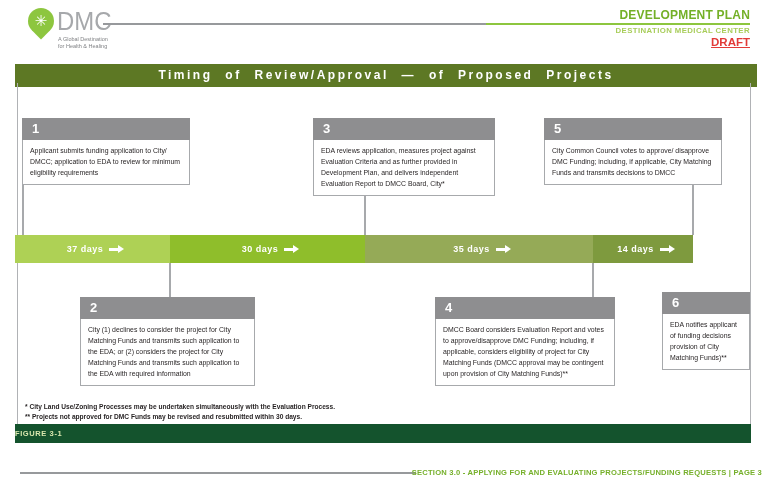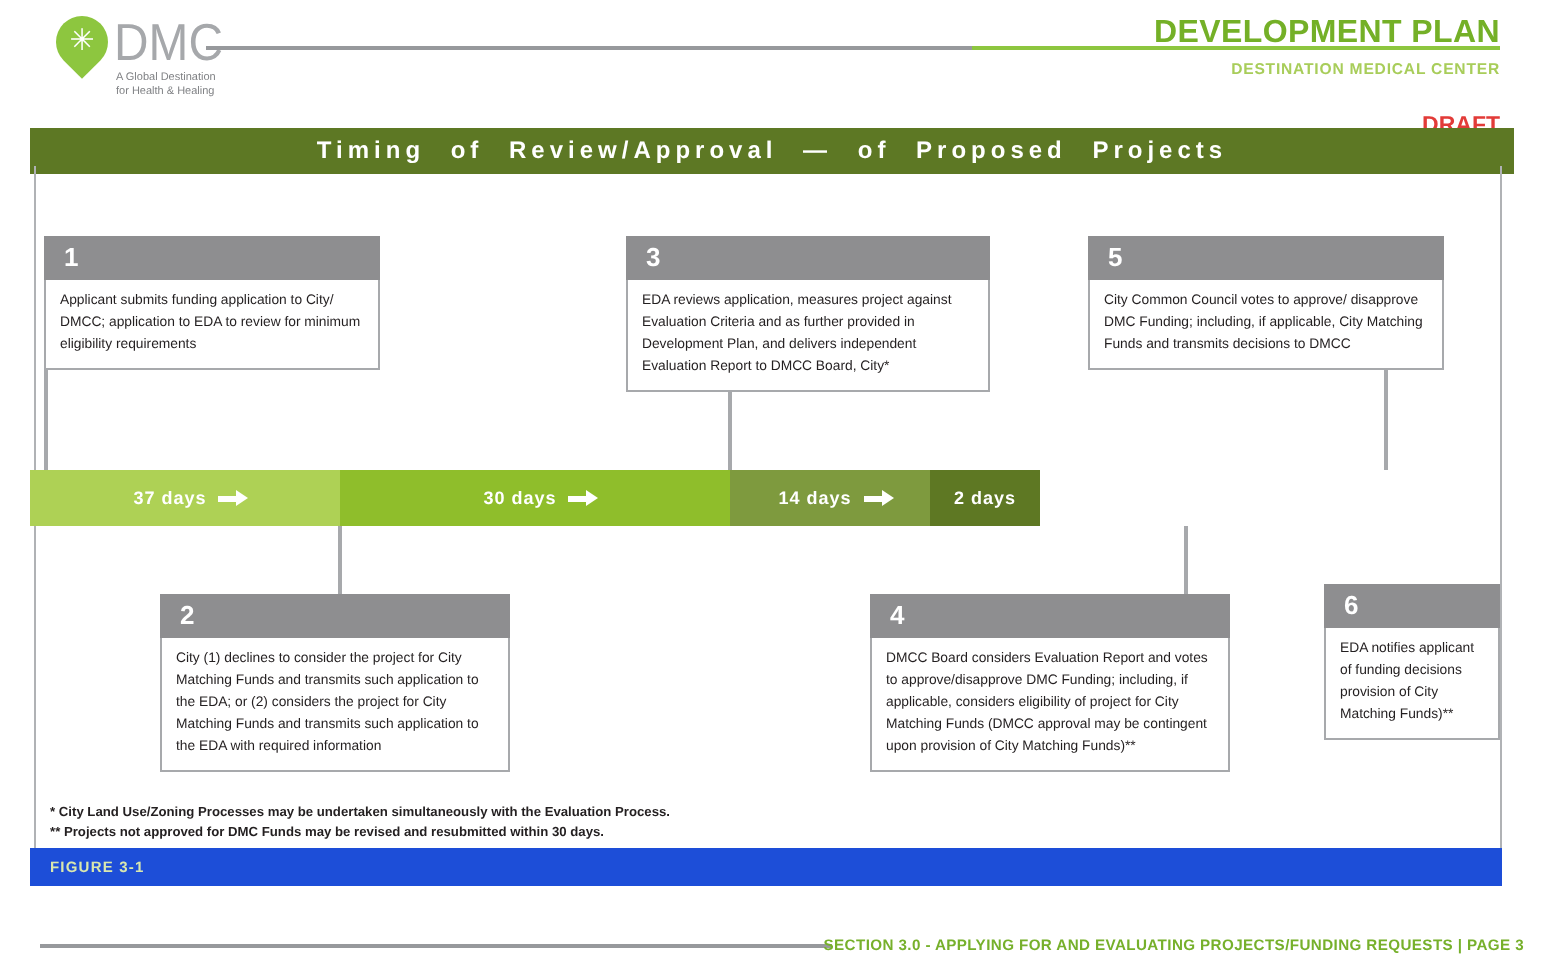--- a/index.html
+++ b/index.html
@@ -11,23 +11,23 @@
   .logo-pin { position:absolute; left:28px; top:8px; width:26px; height:26px;
     background:#8dc63f; border-radius:50% 50% 50% 0; transform:rotate(-45deg); }
   .logo-pin .ast { position:absolute; left:0; top:0; width:26px; height:26px;
     transform:rotate(45deg); color:#fff; font-size:15px; line-height:25px; text-align:center; }
   .brand { position:absolute; left:57px; top:6px; font-size:26px; color:#a6a8ab;
     letter-spacing:0; transform:scaleX(.92); transform-origin:left top; }
   .tagline { position:absolute; left:58px; top:36px; font-size:5.5px; color:#808285; line-height:6.5px; }
   .rule-gray { position:absolute; left:103px; top:23px; width:383px; height:1.5px; background:#97999c; }
   .rule-green { position:absolute; left:486px; top:22.5px; width:264px; height:2.5px; background:#8dc63f; }
   .hdr-right { position:absolute; right:23px; top:8px; text-align:right; }
-  .hdr-plan { font-size:16px; font-weight:bold; color:#74b027; letter-spacing:.2px; }
+  .hdr-plan { font-size:12px; font-weight:bold; color:#74b027; letter-spacing:.2px; }
   .hdr-dmc  { font-size:7.8px; font-weight:bold; color:#a8cd5a; letter-spacing:.4px; margin-top:3.5px; }
-  .hdr-draft{ font-size:11.5px; font-weight:bold; color:#e23b38; margin-top:18px;text-decoration:underline; }
+  .hdr-draft{ font-size:11.5px; font-weight:bold; color:#e23b38; margin-top:1px;text-decoration:underline; }
 
   
   .title-bar { position:absolute; left:15px; top:64px; width:742px; height:23px; background:#5d7824;
     color:#fff; font-weight:bold; font-size:12px; letter-spacing:2.5px; word-spacing:7px;
     text-align:center; line-height:23px; }
 
   
   .frame-l { position:absolute; left:17px; top:83px; width:1px; height:342px; background:#b0b2b5; }
   .frame-r { position:absolute; left:750px; top:83px; width:1px; height:342px; background:#b0b2b5; }
 
@@ -56,22 +56,22 @@
   .timeline { position:absolute; left:15px; top:235px; width:733px; height:28px; display:flex; z-index:2; }
   .seg { height:28px; display:flex; align-items:center; justify-content:center; gap:6px; }
   .seg-label { color:#fff; font-weight:bold; font-size:9px; letter-spacing:.5px; }
   .arrow { display:inline-block; position:relative; width:9px; height:3px; background:#fff; }
   .arrow::after { content:""; position:absolute; right:-6px; top:-3px; width:0; height:0;
     border-left:6px solid #fff; border-top:4.5px solid transparent; border-bottom:4.5px solid transparent; }
 
   
   .fn { position:absolute; left:25px; font-size:6.6px; font-weight:bold; color:#231f20; }
   .fn1 { top:403px; } .fn2 { top:413px; }
-  .figure-bar { position:absolute; left:15px; top:424px; width:736px; height:19px; background:#1d4ed8;
-    color:#d9e7ae; font-weight:bold; font-size:7.5px; letter-spacing:.6px; line-height:19px; padding-left:10px; }
+  .figure-bar { position:absolute; left:15px; top:424px; width:736px; height:19px; background:#14532d;
+    color:#d9e7ae; font-weight:bold; font-size:7.5px; letter-spacing:.6px; line-height:19px; }
 
   
   .foot-rule { position:absolute; left:20px; top:472px; width:396px; height:2px; background:#97999c; }
   .foot-text { position:absolute; right:11px; top:468px; font-size:7.6px; font-weight:bold;
     color:#76b02b; letter-spacing:.2px; }
 </style>
 </head>
 <body>
 
 <div class="page">
@@ -120,27 +120,27 @@
 
   <div class="timeline">
     <div class="seg" style="background: rgb(174, 209, 85); width: 21.15%;">
       <span class="seg-label">37 days</span>
       <span class="arrow"></span>
     </div>
     <div class="seg" style="background: rgb(143, 190, 43); width: 26.6%; justify-content: center;">
       <span class="seg-label">30 days</span>
       <span class="arrow"></span>
     </div>
+    <div class="seg" style="background: rgb(149, 170, 87); width: 31.1%;">
+      <span class="seg-label">35 days</span>
+      <span class="arrow"></span>
+    </div>
     <div class="seg" style="background: rgb(126, 154, 62); width: 13.65%;">
       <span class="seg-label">14 days</span>
       <span class="arrow"></span>
-    </div>
-    <div class="seg" style="background: rgb(94, 120, 35); width: 7.5%;">
-      <span class="seg-label">2 days</span>
-
     </div>
   </div>
 
   <div class="step b2">
     <div class="step-hd">2</div>
     <div class="step-bd">City (1) declines to consider the project for City Matching Funds and transmits such application to the EDA; or (2) considers the project for City Matching Funds and transmits such application to the EDA with required information</div>
   </div>
   <div class="step b4">
     <div class="step-hd">4</div>
     <div class="step-bd">DMCC Board considers Evaluation Report and votes to approve/disapprove DMC Funding; including, if applicable, considers eligibility of project for City Matching Funds (DMCC approval may be contingent upon provision of City Matching Funds)**</div>

